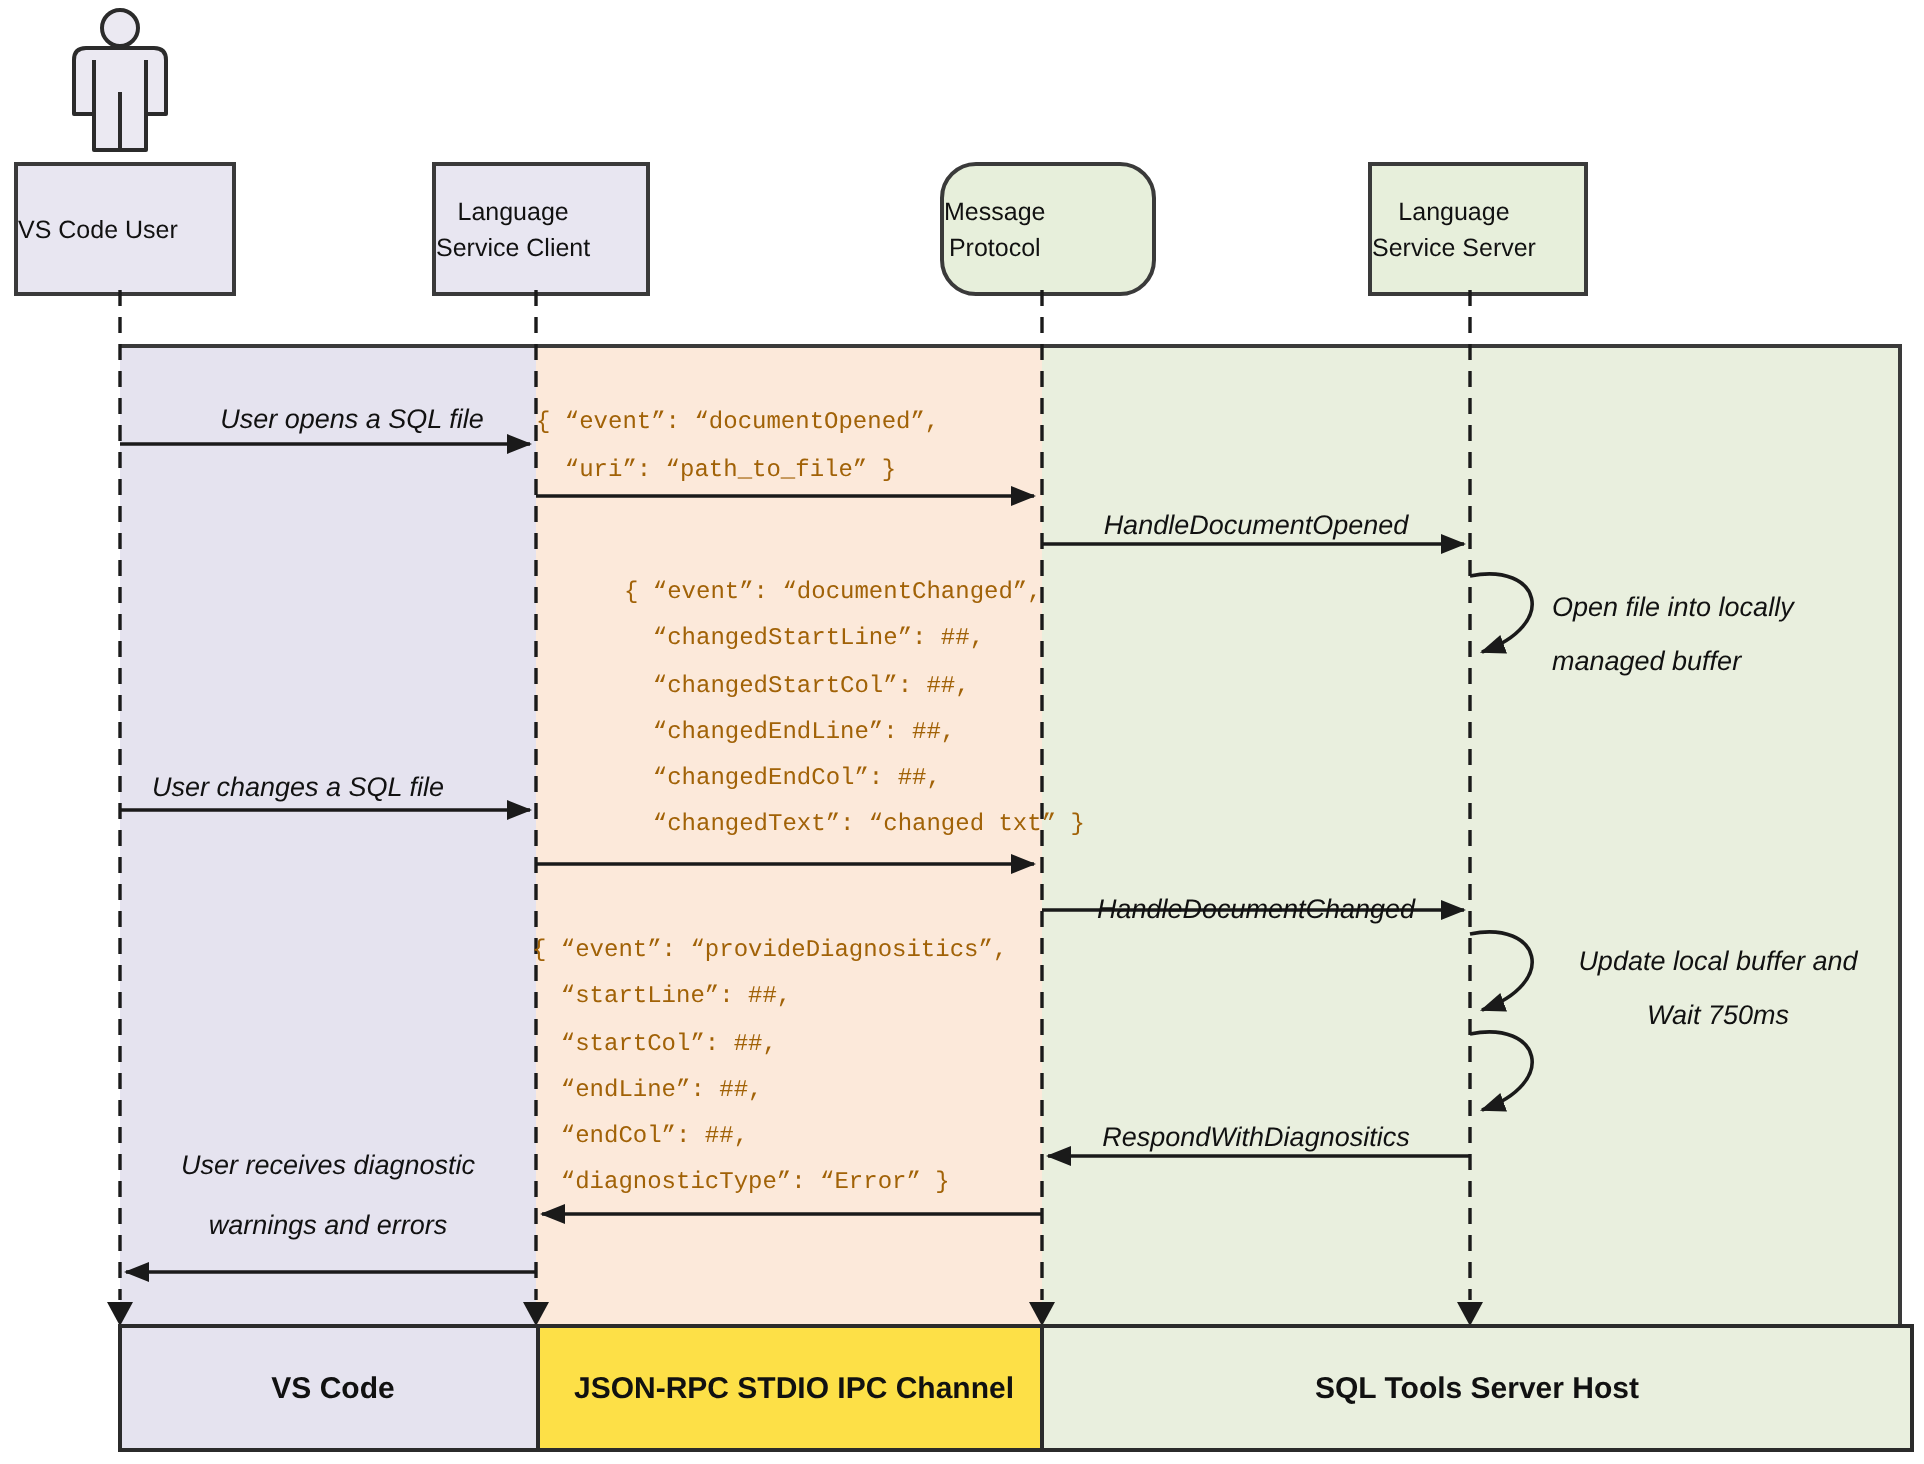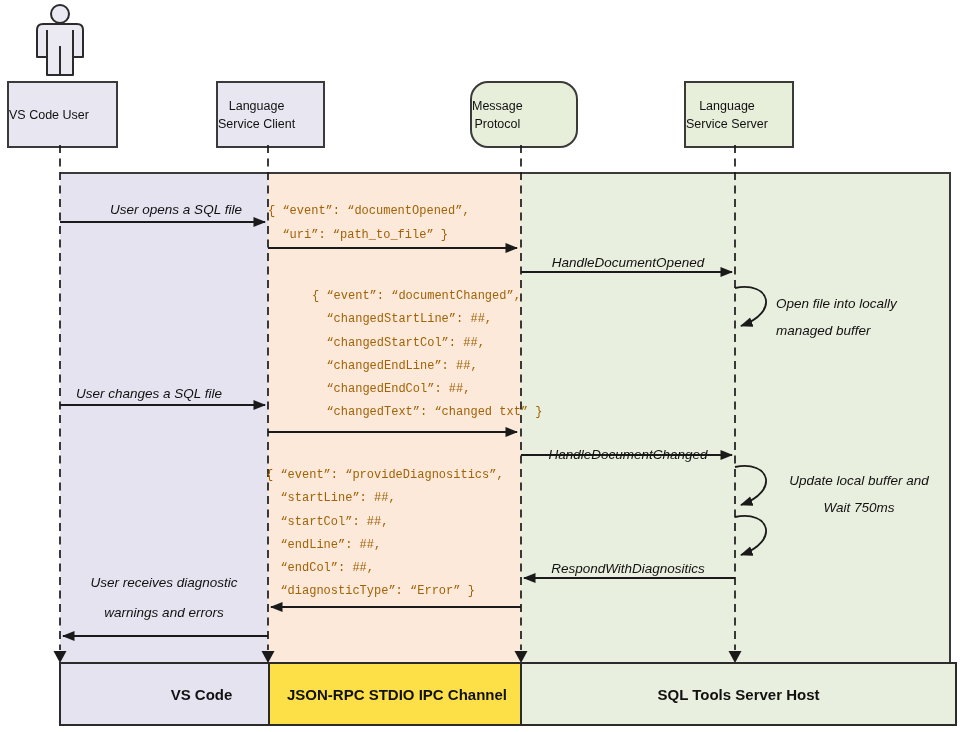--- a/index.html
+++ b/index.html
@@ -16,21 +16,21 @@
                pointer-events:none;z-index:3;}
   
   .hbox{position:absolute;top:81px;height:63px;border:2px solid #3a3a3a;display:flex;
         align-items:center;justify-content:flex-start;text-align:center;font-size:12.5px;
         line-height:18px;white-space:pre;z-index:4;}
   .hb-lav{background:#e8e6f1;}
   .hb-grn{background:#e7efdb;}
   .fbox{position:absolute;top:662px;height:60px;border:2px solid #2b2b2b;display:flex;
         align-items:center;justify-content:center;text-align:center;font-size:15px;
         font-weight:bold;z-index:4;}
-  .fb-lav{background:#e5e3ef;padding-left:35px;}
+  .fb-lav{background:#e5e3ef;}
   .fb-pch{background:#fde047;}
   .fb-grn{background:#e9efde;}
   
   .flow-label{position:absolute;font-style:italic;font-size:13.5px;line-height:17px;
               text-align:center;white-space:pre;z-index:5;}
   .note-label{position:absolute;font-style:italic;font-size:13.5px;line-height:27px;
               white-space:pre;z-index:5;}
   .payload{position:absolute;font-family:"Liberation Mono",monospace;font-size:12px;
            line-height:23.3px;white-space:pre;z-index:5;color:#a16207;}
   svg.overlay{position:absolute;left:0;top:0;z-index:4;}

